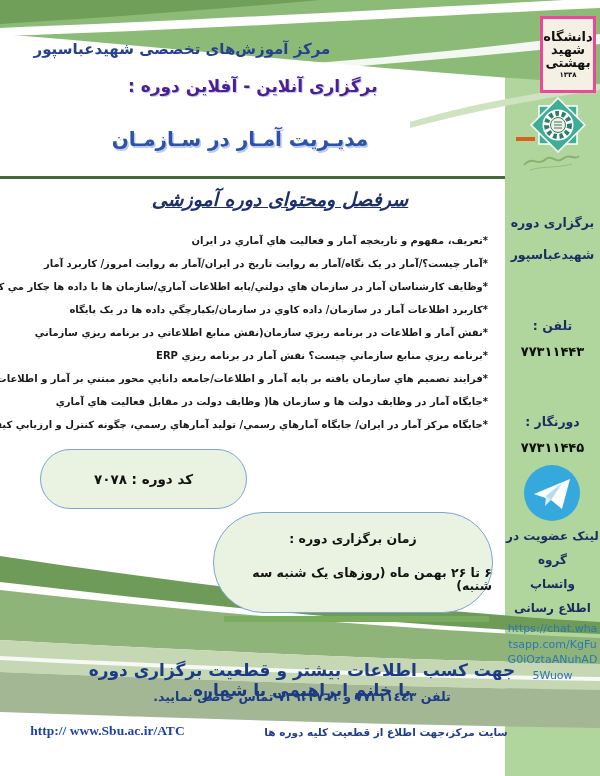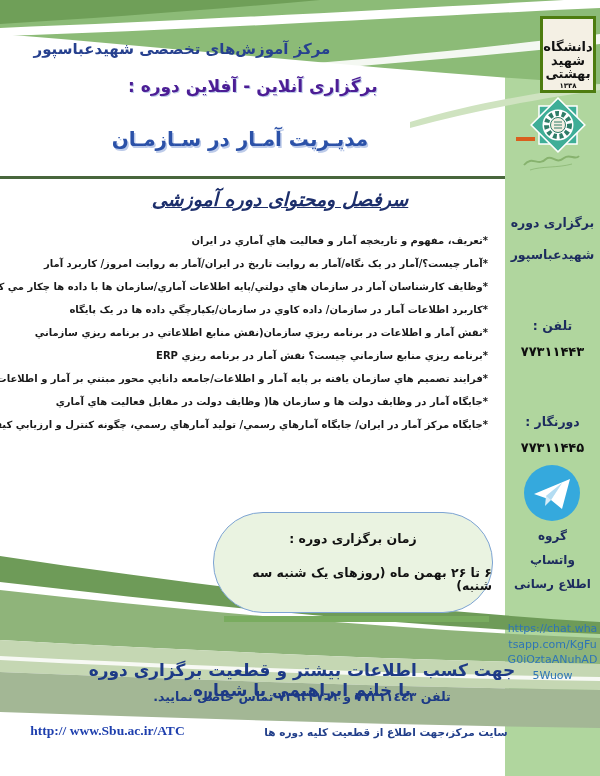--- a/index.html
+++ b/index.html
@@ -45,22 +45,22 @@
   .site-url{position:absolute;top:723px;left:20px;width:175px;z-index:5;
     font-family:"Liberation Serif",serif;font-size:13.5px;font-weight:bold;color:#1e3fae;direction:ltr;
     text-align:center;cursor:pointer;}
   .site-note{position:absolute;top:726px;left:252px;width:268px;text-align:center;z-index:5;
     color:#223f8a;font-size:10.5px;font-weight:bold;direction:rtl;}
   
   .sb-text{position:absolute;left:505px;width:95px;text-align:center;z-index:5;direction:rtl;}
   .sb-label{color:#1d2c5e;font-size:12.5px;font-weight:bold;}
   .sb-number{color:#0f0f0f;font-size:13px;font-weight:bold;direction:ltr;}
   .uni-logo{position:absolute;left:540px;top:16px;width:56px;height:77px;z-index:6;
-    background:#f4f0e4;border:3px solid #4d7c0f;box-sizing:border-box;
-    display:flex;flex-direction:column;align-items:center;justify-content:flex-end;direction:rtl;}
+    background:#f4f0e4;border:3px solid #ec4899;box-sizing:border-box;
+    display:flex;flex-direction:column;align-items:center;justify-content:center;direction:rtl;}
   .uni-logo .w{color:#121212;font-size:13px;font-weight:bold;line-height:1.02;letter-spacing:-1px;}
   .uni-logo .y{color:#121212;font-size:7px;font-weight:bold;margin-top:2px;}
   .emblem{position:absolute;left:529px;top:96px;z-index:6;}
   .orange-dash{position:absolute;left:516px;top:137px;width:19px;height:4px;background:#d95f1e;z-index:7;}
   .signature{position:absolute;left:520px;top:147px;z-index:6;opacity:.85;}
   .telegram{position:absolute;left:523px;top:464px;z-index:5;cursor:pointer;}
   .wa-head{position:absolute;left:505px;top:524px;width:95px;z-index:5;text-align:center;direction:rtl;}
   .wa-head div{height:24px;line-height:24px;color:#1d2c5e;font-size:12px;font-weight:bold;}
   .wa-link{position:absolute;left:507px;top:621px;width:91px;z-index:5;text-align:center;
     color:#2e75b6;font-size:11px;line-height:15.5px;word-break:break-all;direction:ltr;cursor:pointer;}
@@ -99,20 +99,23 @@
     <div class="topic">*آمار چیست؟/آمار در یک نگاه/آمار به روایت تاریخ در ایران/آمار به روایت امروز/ کاربرد آمار</div>
     <div class="topic">*وظایف کارشناسان آمار در سازمان هاي دولتي/پایه اطلاعات آماري/سازمان ها با داده ها چکار مي کنند ؟</div>
     <div class="topic">*کاربرد اطلاعات آمار در سازمان/ داده کاوي در سازمان/یکپارچگي داده ها در یک پایگاه</div>
     <div class="topic">*نقش آمار و اطلاعات در برنامه ریزي سازمان(نقش منابع اطلاعاتي در برنامه ریزي سازماني</div>
     <div class="topic">*برنامه ریزي منابع سازماني چیست؟ نقش آمار در برنامه ریزي ERP</div>
     <div class="topic">*فرایند تصمیم هاي سازمان یافته بر پایه آمار و اطلاعات/جامعه دانایي محور مبتني بر آمار و اطلاعات</div>
     <div class="topic">*جایگاه آمار در وظایف دولت ها و سازمان ها( وظایف دولت در مقابل فعالیت هاي آماري</div>
     <div class="topic">*جایگاه مرکز آمار در ایران/ جایگاه آمارهاي رسمي/ تولید آمارهاي رسمي، چگونه کنترل و ارزیابي کیفي مي شوند؟</div>
   </div>
 
+  <div class="oval oval-code">
+    <div class="t">کد دوره : ۷۰۷۸</div>
+  </div>
   <div class="oval oval-date">
     <div class="t">زمان برگزاری دوره :</div>
     <div class="t">۶ تا ۲۶ بهمن ماه (روزهای یک شنبه سه شنبه)</div>
   </div>
   <div class="green-line"></div>
 
   <div class="footer-l1">جهت کسب اطلاعات بیشتر و قطعیت برگزاری دوره با خانم ابراهیمی با شماره</div>
   <div class="footer-l2">تلفن ٧٧٣١١٤٤٣ و ٧٣٩٣٢٧٦١ تماس حاصل نمایید.</div>
   <div class="site-url">http:// www.Sbu.ac.ir/ATC</div>
   <div class="site-note">سایت مرکز،جهت اطلاع از قطعیت کلیه دوره ها</div>
@@ -148,19 +151,20 @@
   <div class="sb-text sb-number" style="top:440px">۷۷۳۱۱۴۴۵</div>
 
   <svg class="telegram" width="58" height="58" viewBox="0 0 58 58">
     <circle cx="29" cy="29" r="28" fill="#35a9dd"></circle>
     <path d="M11,30 L47,15 L39,45 L28,36 Z" fill="#ffffff"></path>
     <path d="M28,36 L22,42 L23,32 L39,19 Z" fill="#d7edf8"></path>
     <path d="M23,32 L39,19 L28,36 Z" fill="#b3dcf2"></path>
   </svg>
 
   <div class="wa-head">
+    <div>لینک عضویت در</div>
     <div>گروه</div>
     <div>واتساپ</div>
     <div>اطلاع رسانی</div>
   </div>
   <div class="wa-link">https://chat.whatsapp.com/KgFuG0iOztaANuhAD5Wuow</div>
 
 </div>
 
 </body></html>

